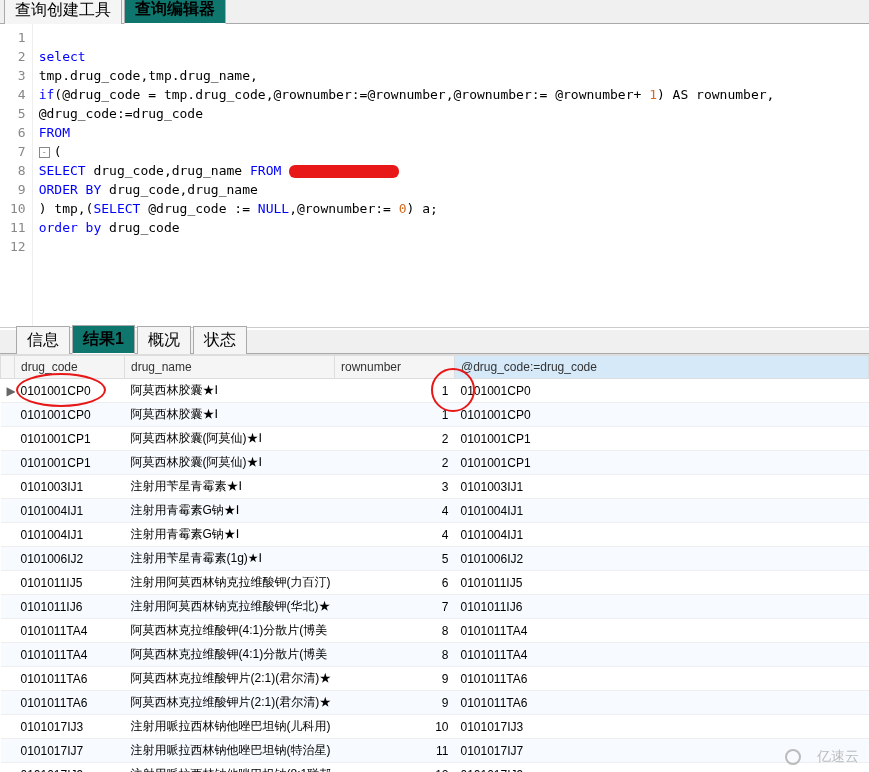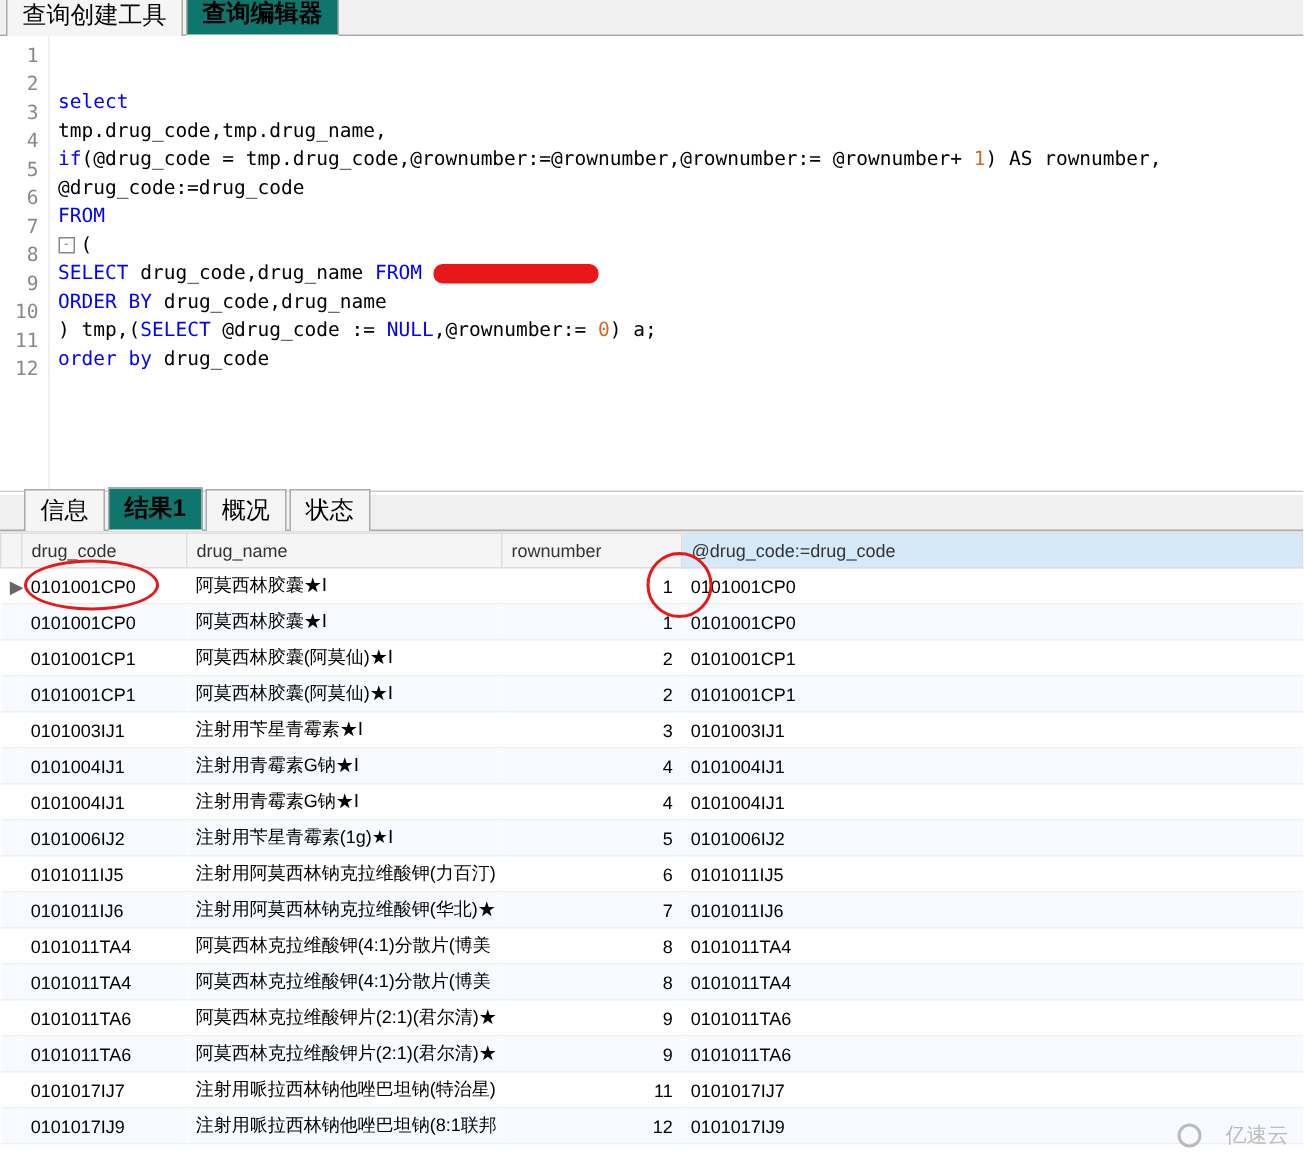--- a/index.html
+++ b/index.html
@@ -48,21 +48,21 @@
       text-align: right;
       color: #888;
       background: #fff;
       padding: 4px 6px 4px 10px;
       border-right: 1px solid #eee;
       user-select: none;
       min-width: 30px;
     }
     .gutter div { line-height: 19px; }
     .code {
-      padding: 16px 6px;
+      padding: 4px 6px;
       white-space: pre;
       flex: 1;
       line-height: 19px;
       position: relative;
     }
     .kw { color: #0000ff; }
     .num { color: #d2691e; }
     .fold {
       display: inline-block;
       width: 11px;
@@ -322,20 +322,27 @@
         </tr>
         <tr>
           <td class="rowptr"></td>
           <td>0101011TA6</td>
           <td>阿莫西林克拉维酸钾片(2:1)(君尔清)★</td>
           <td class="rn">9</td>
           <td>0101011TA6</td>
         </tr>
         <tr>
           <td class="rowptr"></td>
+          <td>0101017IJ3</td>
+          <td>注射用哌拉西林钠他唑巴坦钠(儿科用)</td>
+          <td class="rn">10</td>
+          <td>0101017IJ3</td>
+        </tr>
+        <tr>
+          <td class="rowptr"></td>
           <td>0101017IJ7</td>
           <td>注射用哌拉西林钠他唑巴坦钠(特治星)</td>
           <td class="rn">11</td>
           <td>0101017IJ7</td>
         </tr>
         <tr>
           <td class="rowptr"></td>
           <td>0101017IJ9</td>
           <td>注射用哌拉西林钠他唑巴坦钠(8:1联邦</td>
           <td class="rn">12</td>

